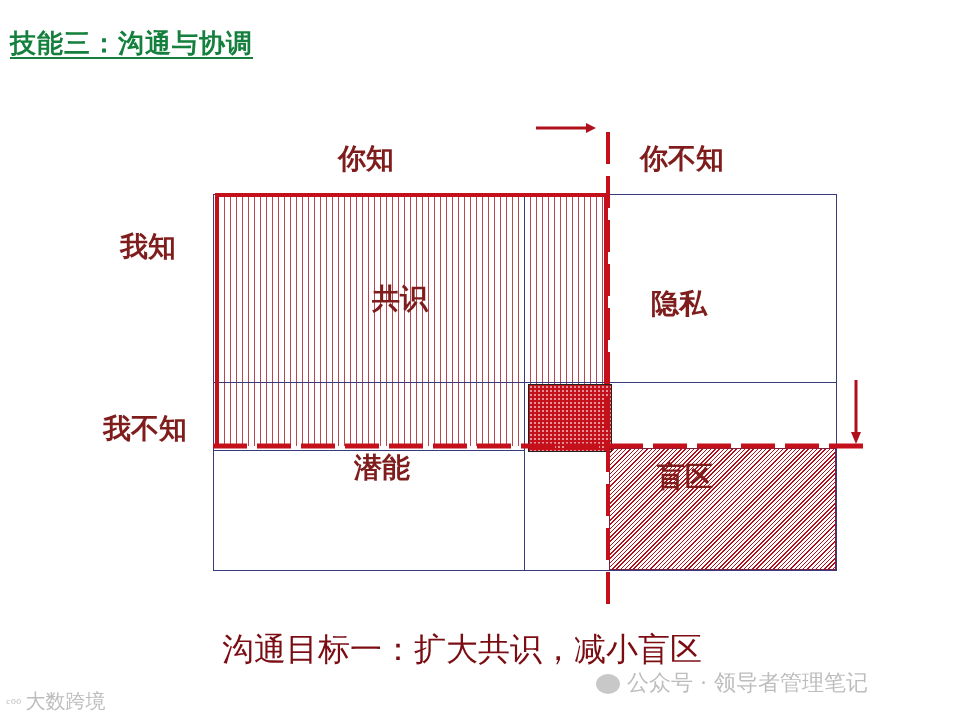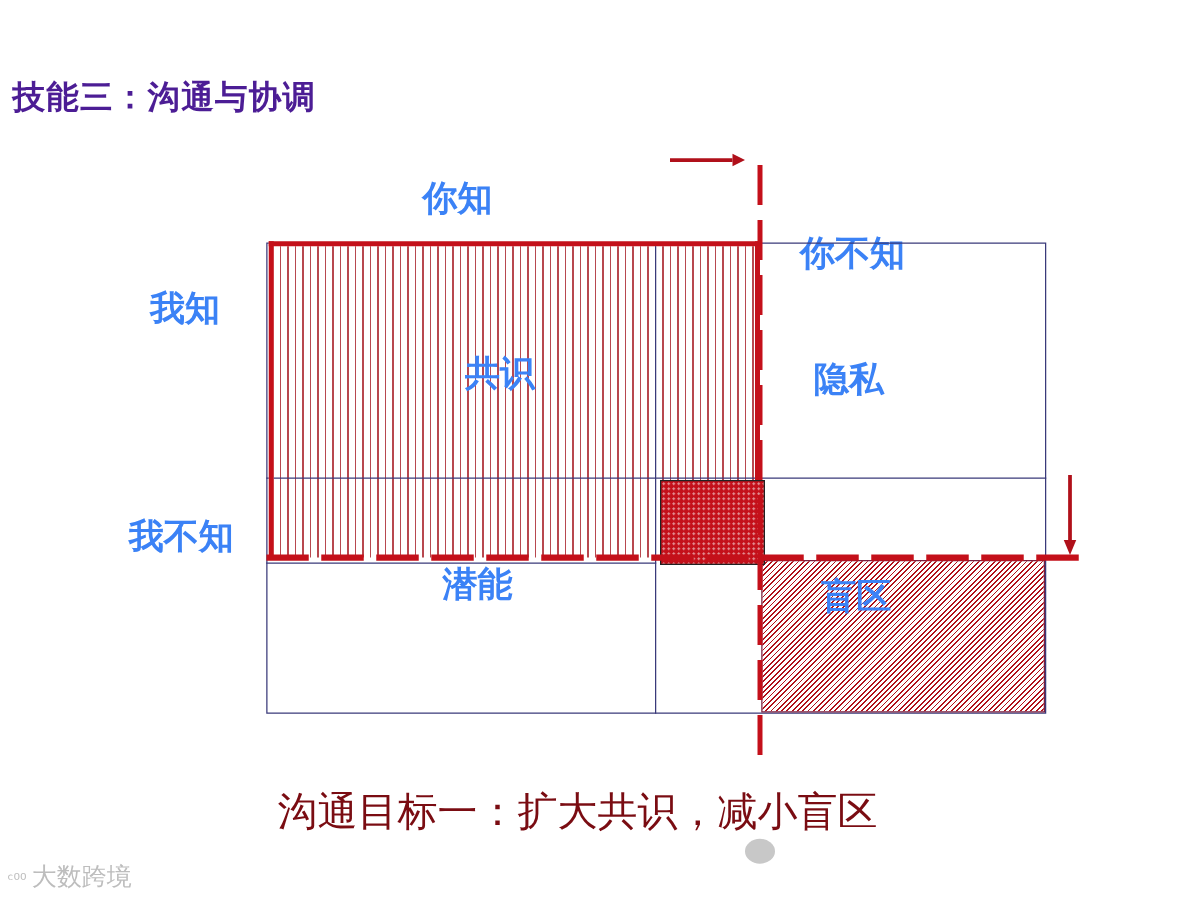--- a/index.html
+++ b/index.html
@@ -1,39 +1,39 @@
 <!DOCTYPE html>
 <html><head>
 <meta charset="utf-8">
 <style>
   html, body { margin:0; padding:0; }
   body { width:960px; height:720px; background:#ffffff; position:relative; overflow:hidden;
          font-family:"DejaVu Sans","Liberation Sans",sans-serif; }
   .abs { position:absolute; }
-  .title { left:10px; top:26px; font-size:26px; font-weight:bold; color:#4c1d95;
-           text-decoration-thickness:2px; text-underline-offset:5px; letter-spacing:1px;margin-top:34px; }
-  .lbl { font-weight:bold; color:#3b82f6; font-size:28px; white-space:nowrap; }
+  .title { left:10px; top:26px; font-size:26px; font-weight:bold; color:#15803d;
+           text-decoration:underline; text-decoration-thickness:2px; text-underline-offset:5px; letter-spacing:1px; }
+  .lbl { font-weight:bold; color:#7f1d1d; font-size:28px; white-space:nowrap; }
   .cell-border { border:1px solid #3a3a7a; box-sizing:border-box; }
   .dots { background-color:#fff;
           background-image:repeating-linear-gradient(90deg, transparent 0, transparent 5px, rgba(160,10,20,0.75) 5px, rgba(160,10,20,0.75) 6px),
                            repeating-linear-gradient(0deg, #fff 0, #fff 3px, transparent 3px, transparent 7px); }
   .hatch { background-image:repeating-linear-gradient(135deg, #fff 0, #fff 2px, #b0101a 2px, #b0101a 3px); }
   .dense { background-color:#c4101a;
            background-image:radial-gradient(circle, rgba(255,255,255,0.55) 0.8px, transparent 1px);
            background-size:4px 4px; border:1.5px solid #222; box-sizing:border-box; }
   .footer { left:222px; top:628px; font-size:32px; color:#7a0c12; white-space:nowrap; }
   .wm { color:#bdbdbd; font-size:22px; white-space:nowrap; }
 </style>
 </head>
 <body>
 
 <div class="abs title">技能三：沟通与协调</div>
 
 <div class="abs lbl" style="left:338px; top:140px;">你知</div>
-<div class="abs lbl" style="left:640px; top:140px;margin-top:44px;">你不知</div>
+<div class="abs lbl" style="left:640px; top:140px;">你不知</div>
 
 <div class="abs lbl" style="left:120px; top:228px;">我知</div>
 <div class="abs lbl" style="left:103px; top:410px;">我不知</div>
 
 <div class="abs cell-border" style="left:213px; top:194px; width:624px; height:377px;"></div>
 
 <div class="abs" style="left:524px; top:194px; width:1px; height:377px; background:#3a3a7a;"></div>
 <div class="abs" style="left:213px; top:382px; width:624px; height:1px; background:#3a3a7a;"></div>
 <div class="abs" style="left:213px; top:450px; width:312px; height:1px; background:#3a3a7a;"></div>
 
@@ -69,13 +69,14 @@
 <div class="abs lbl" style="left:354px; top:449px;">潜能</div>
 <div class="abs lbl" style="left:657px; top:458px;">盲区</div>
 
 <div class="abs footer">沟通目标一：扩大共识，减小盲区</div>
 
 <div class="abs wm" style="left:6px; top:688px; font-size:20px;">
   <span style="font-size:13px;">ᶜ⁰⁰ </span><span>大数跨境</span>
 </div>
 <div class="abs wm" style="left:596px; top:668px;">
   <span style="display:inline-block;width:24px;height:20px;border-radius:50%;background:#c8c8c8;vertical-align:middle;"></span>
+  <span>公众号 · 领导者管理笔记</span>
 </div>
 
 </body></html>

